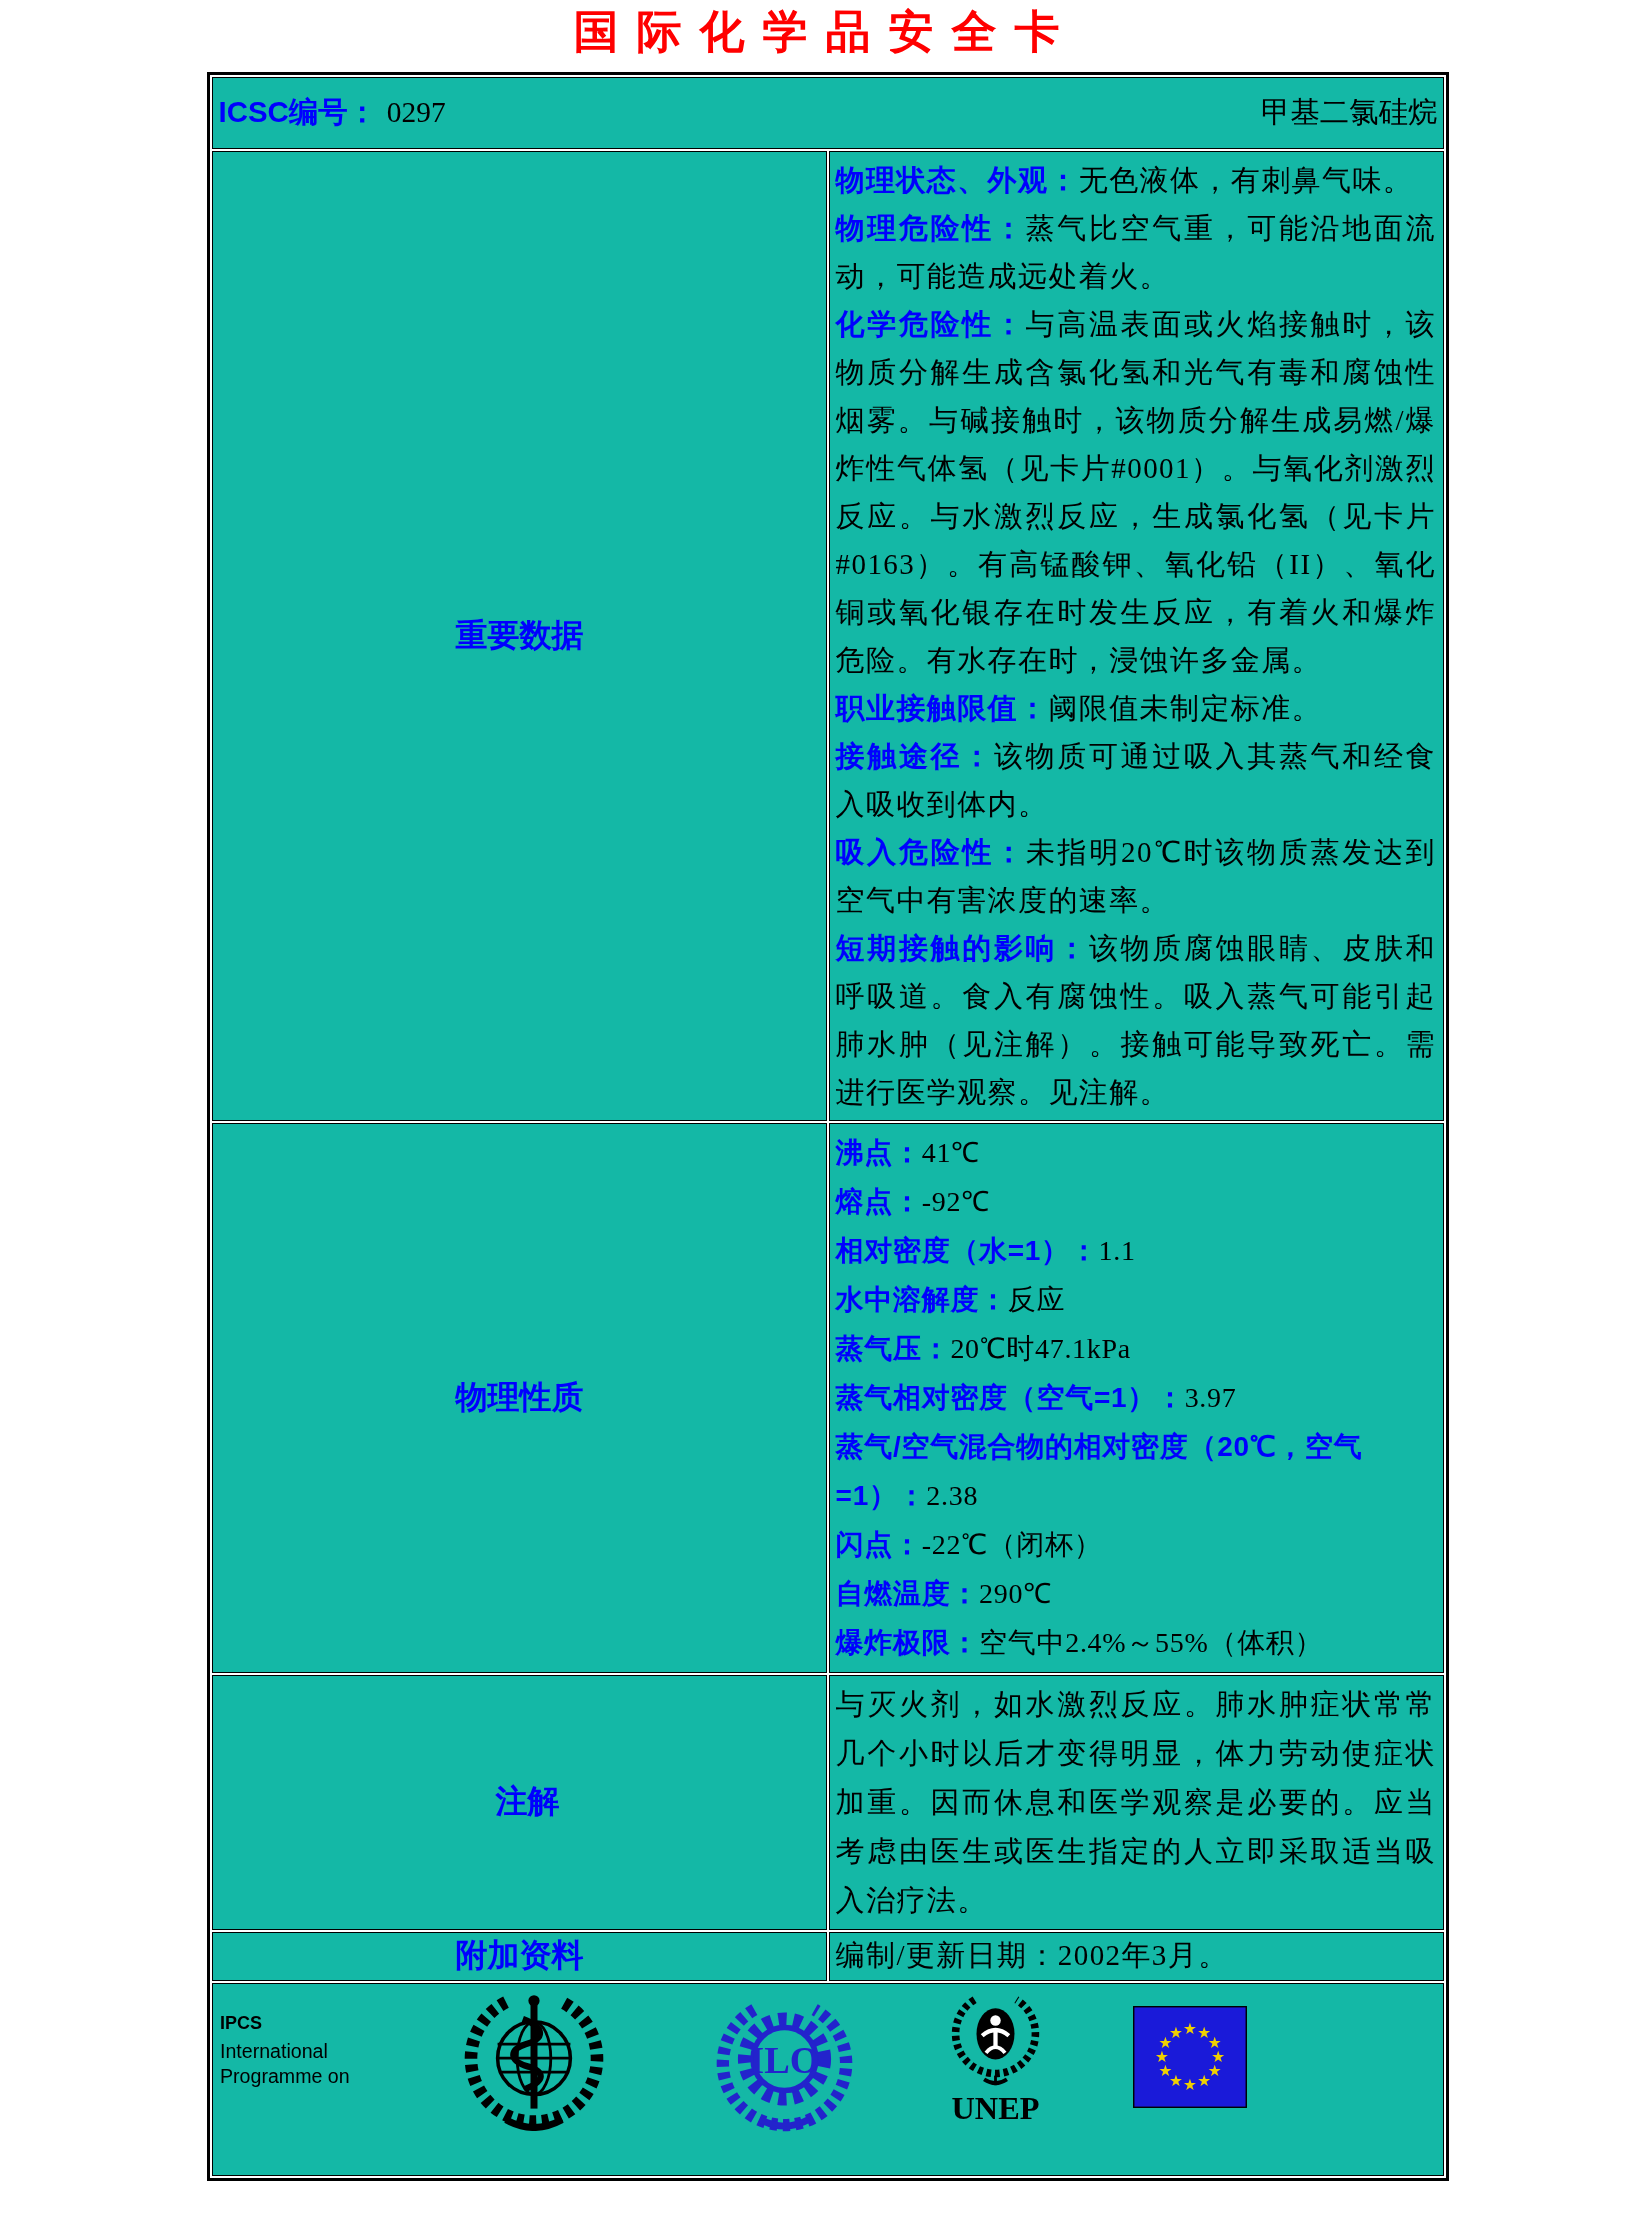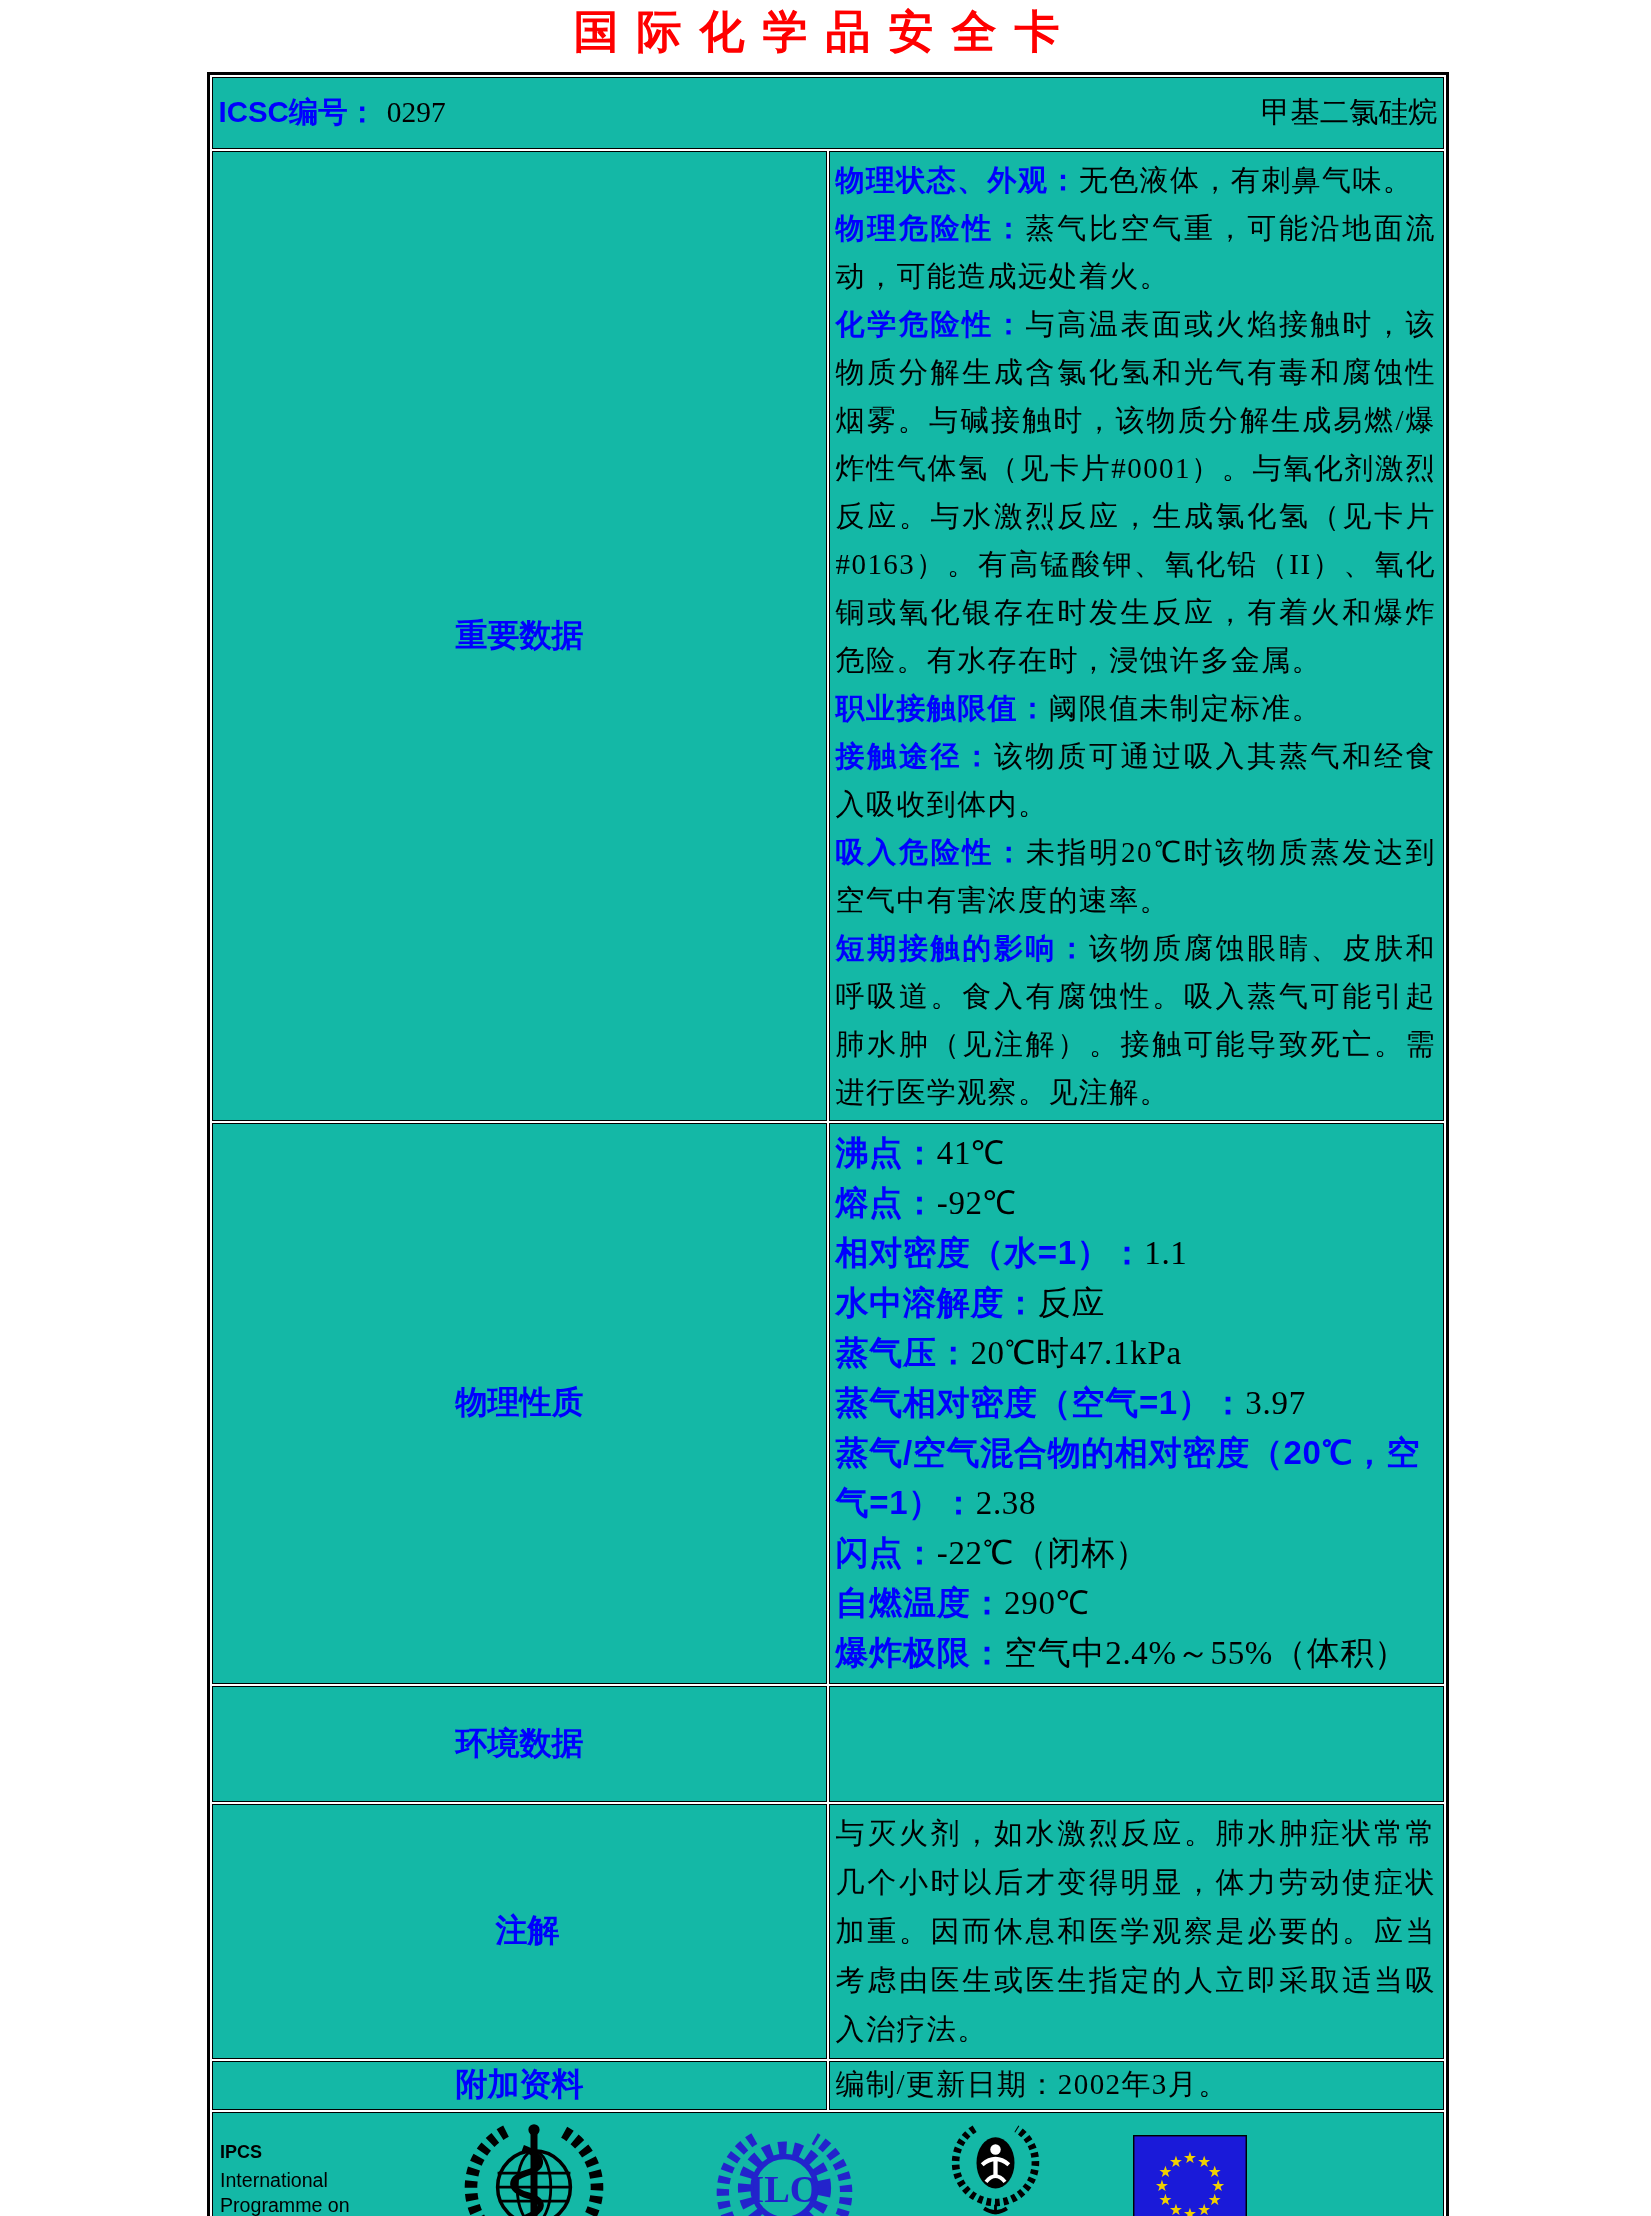--- a/index.html
+++ b/index.html
@@ -25,21 +25,21 @@
   }
   .content-cell{vertical-align:top;padding:4.2px 7px 4.2px 5.6px;}
   .content-cell p{
     margin:0;font-size:29px;line-height:48px;color:#000;
     text-align:justify;letter-spacing:1.4px;
   }
   .inline-label{
     color:#0000ff;font-family:"Liberation Sans", sans-serif;
     font-weight:bold;
   }
-  .phys-line{font-size:33px;line-height:49px;color:#000;letter-spacing:0.7px;}
+  .phys-line{font-size:28px;line-height:49px;color:#000;letter-spacing:0.7px;}
   .header-row-cell{
     border:1.4px solid #000;height:70px;padding:0 5.6px;
     font-size:29.4px;
   }
   .header-flex{display:flex;justify-content:space-between;align-items:center;}
   .icsc-label{color:#0000ff;font-family:"Liberation Sans", sans-serif;font-weight:bold;}
   .icsc-number{color:#000;margin-left:9.8px;}
   .chem-name{color:#000;}
   .notes-cell p{line-height:49px;}
   .additional-cell{height:43px;vertical-align:middle;padding:1.4px 5.6px;}
@@ -104,28 +104,20 @@
       <div class="phys-line"><span class="inline-label">水中溶解度：</span><span>反应</span></div>
       <div class="phys-line"><span class="inline-label">蒸气压：</span><span>20℃时47.1kPa</span></div>
       <div class="phys-line"><span class="inline-label">蒸气相对密度（空气=1）：</span><span>3.97</span></div>
       <div class="phys-line"><span class="inline-label">蒸气/空气混合物的相对密度（20℃，空气=1）：</span><span>2.38</span></div>
       <div class="phys-line"><span class="inline-label">闪点：</span><span>-22℃（闭杯）</span></div>
       <div class="phys-line"><span class="inline-label">自燃温度：</span><span>290℃</span></div>
       <div class="phys-line"><span class="inline-label">爆炸极限：</span><span>空气中2.4%～55%（体积）</span></div>
     </td>
   </tr>
 
-  <tr>
-    <td class="label-col env-cell">
-      <span class="section-label">环境数据</span>
-    </td>
-    <td class="content-cell">
-      <p></p>
-    </td>
-  </tr>
 
   <tr>
     <td class="label-col" style="height:146px;padding-left:17px;">
       <span class="section-label">注解</span>
     </td>
     <td class="content-cell notes-cell">
       <p>与灭火剂，如水激烈反应。肺水肿症状常常几个小时以后才变得明显，体力劳动使症状加重。因而休息和医学观察是必要的。应当考虑由医生或医生指定的人立即采取适当吸入治疗法。</p>
     </td>
   </tr>
 

